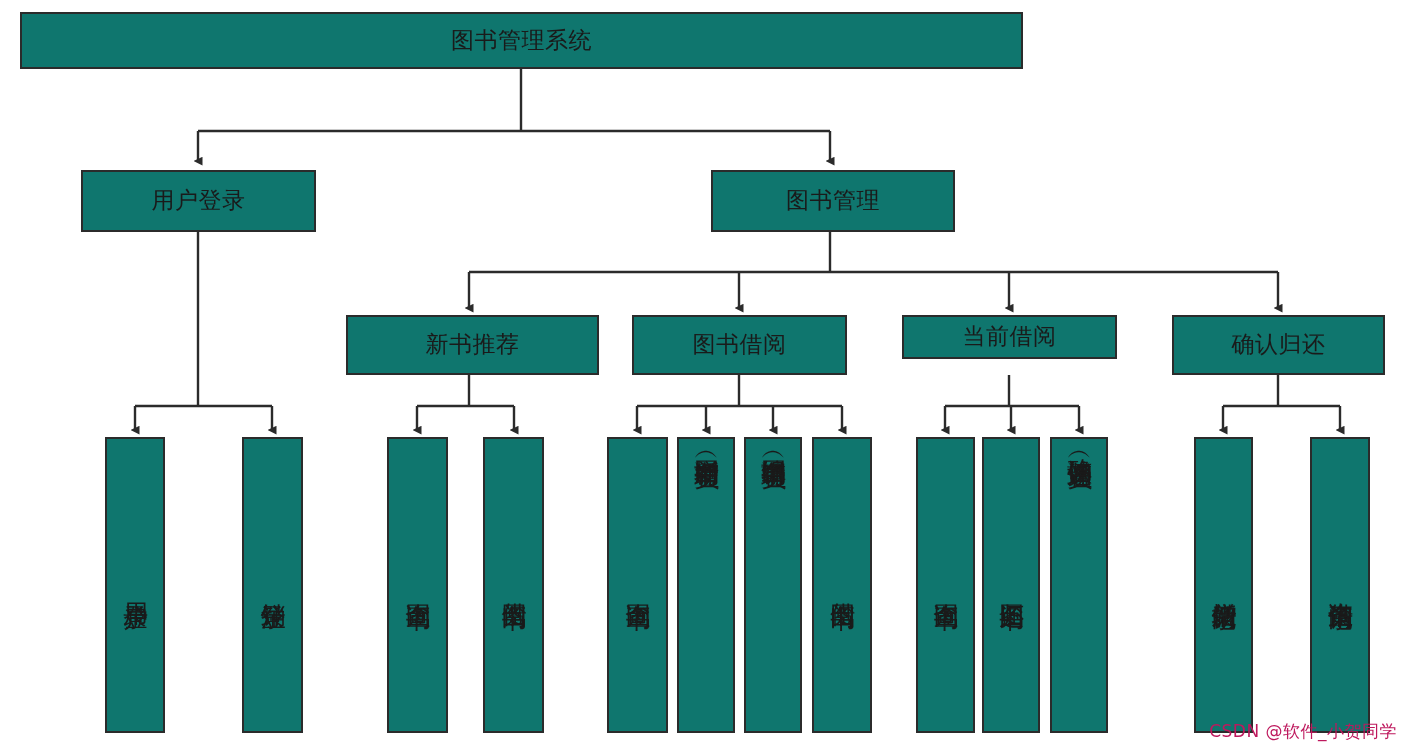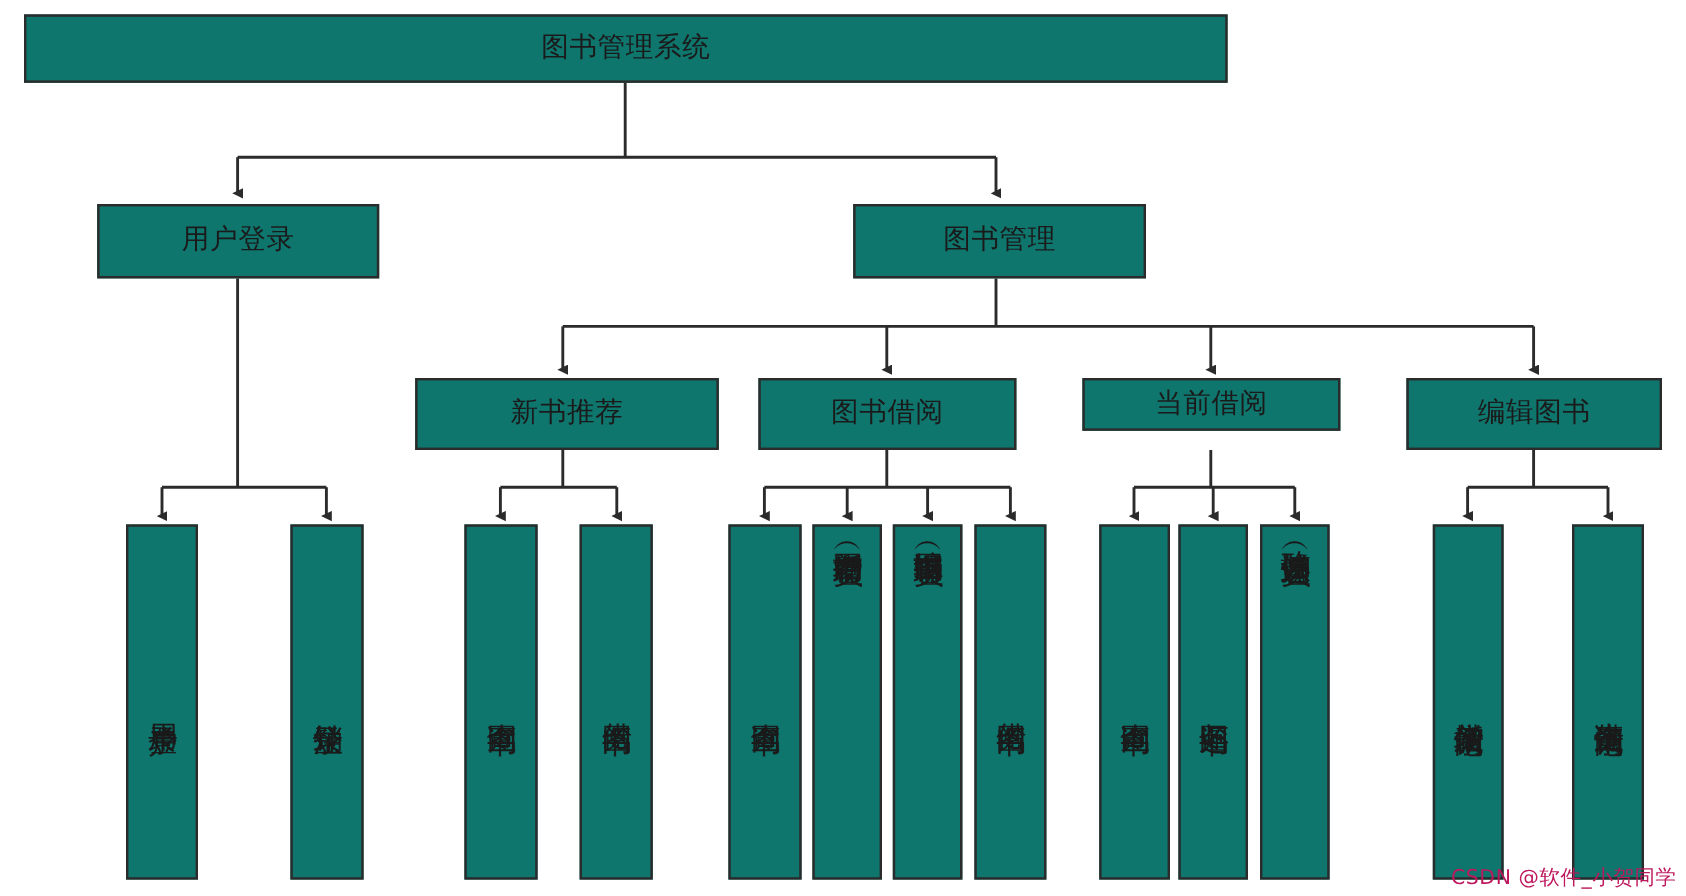--- a/index.html
+++ b/index.html
@@ -148,21 +148,21 @@
 
   <div class="node horiz" style="left:632px; top:315px; width:215px; height:60px;">
     <span class="label">图书借阅</span>
   </div>
 
   <div class="node horiz" style="left:902px; top:315px; width:215px; height:44px;">
     <span class="label">当前借阅</span>
   </div>
 
   <div class="node horiz" style="left:1172px; top:315px; width:213px; height:60px;">
-    <span class="label">编辑图书</span>
+    <span class="label">确认归还</span>
   </div>
 
   <div class="node vert center-v" style="left:105px; top:437px; width:60px; height:296px;">
     <span class="label">用户登录</span>
   </div>
 
   <div class="node vert center-v" style="left:242px; top:437px; width:61px; height:296px;">
     <span class="label">注销登录</span>
   </div>
 

